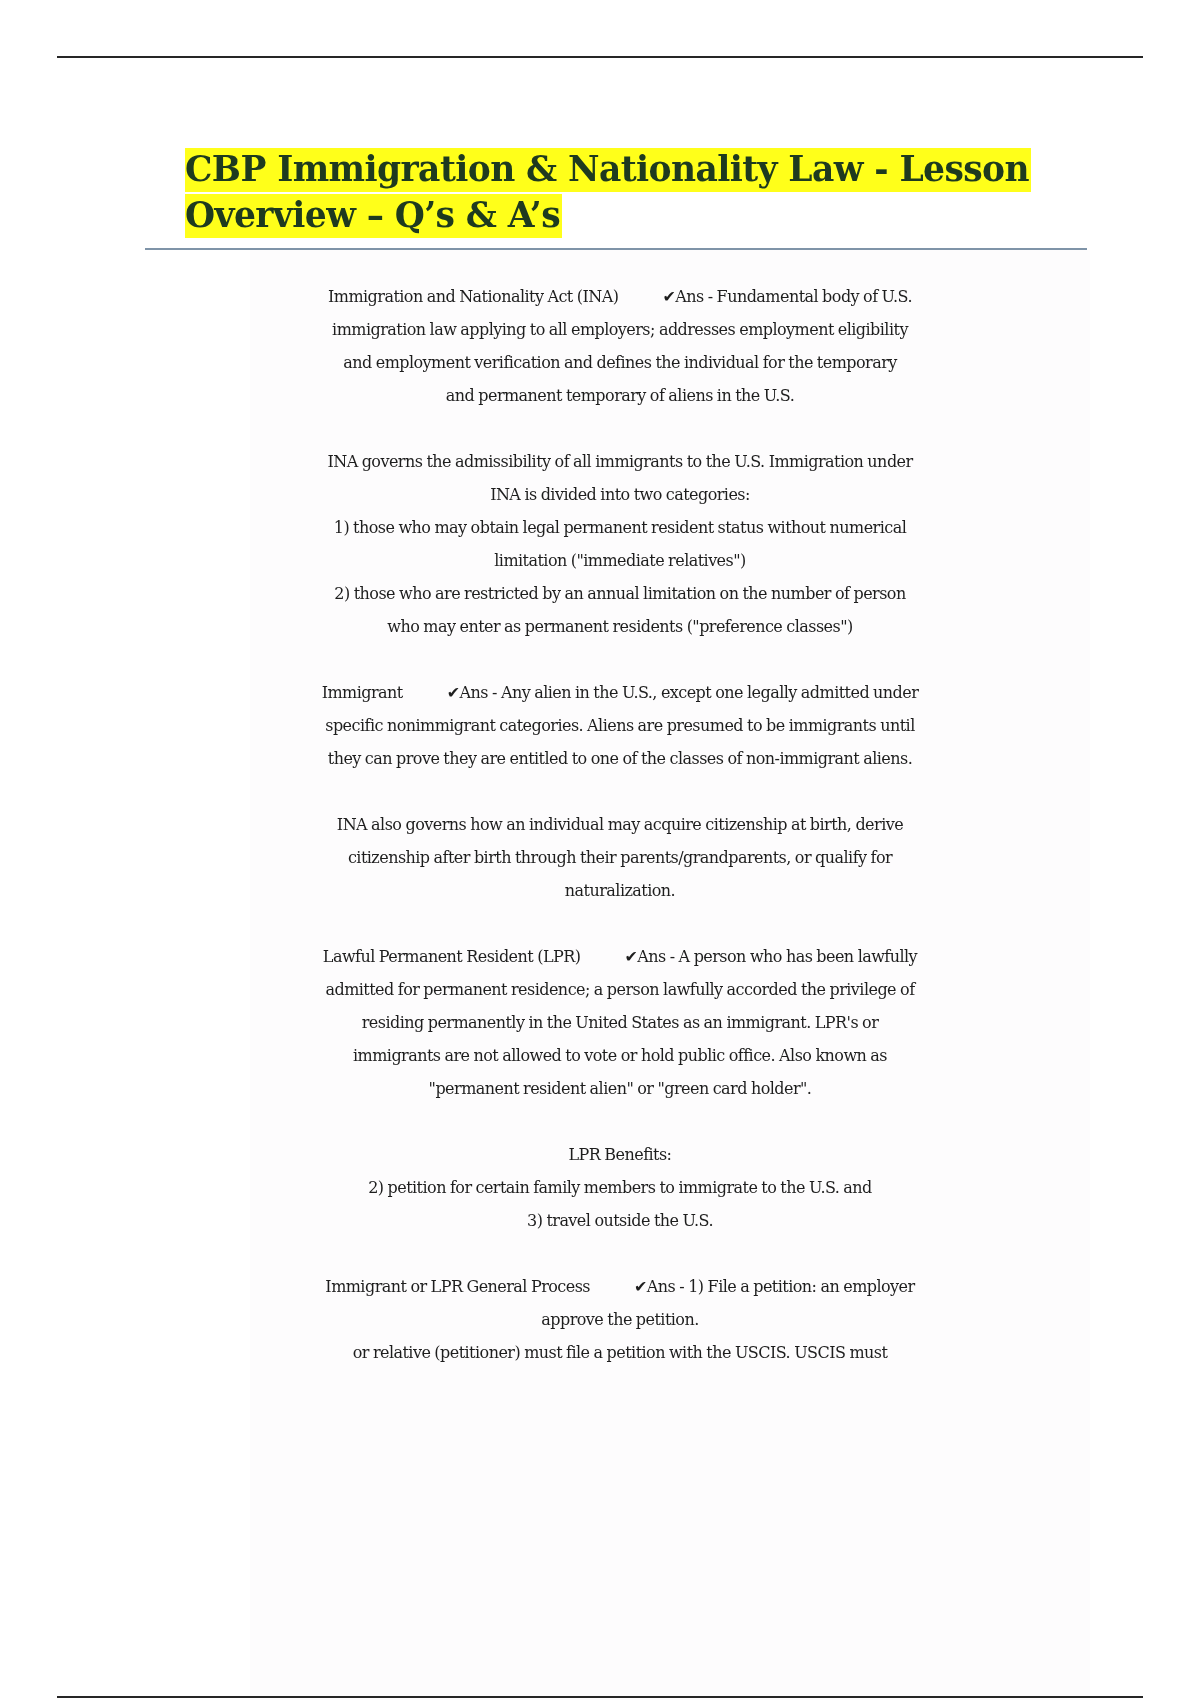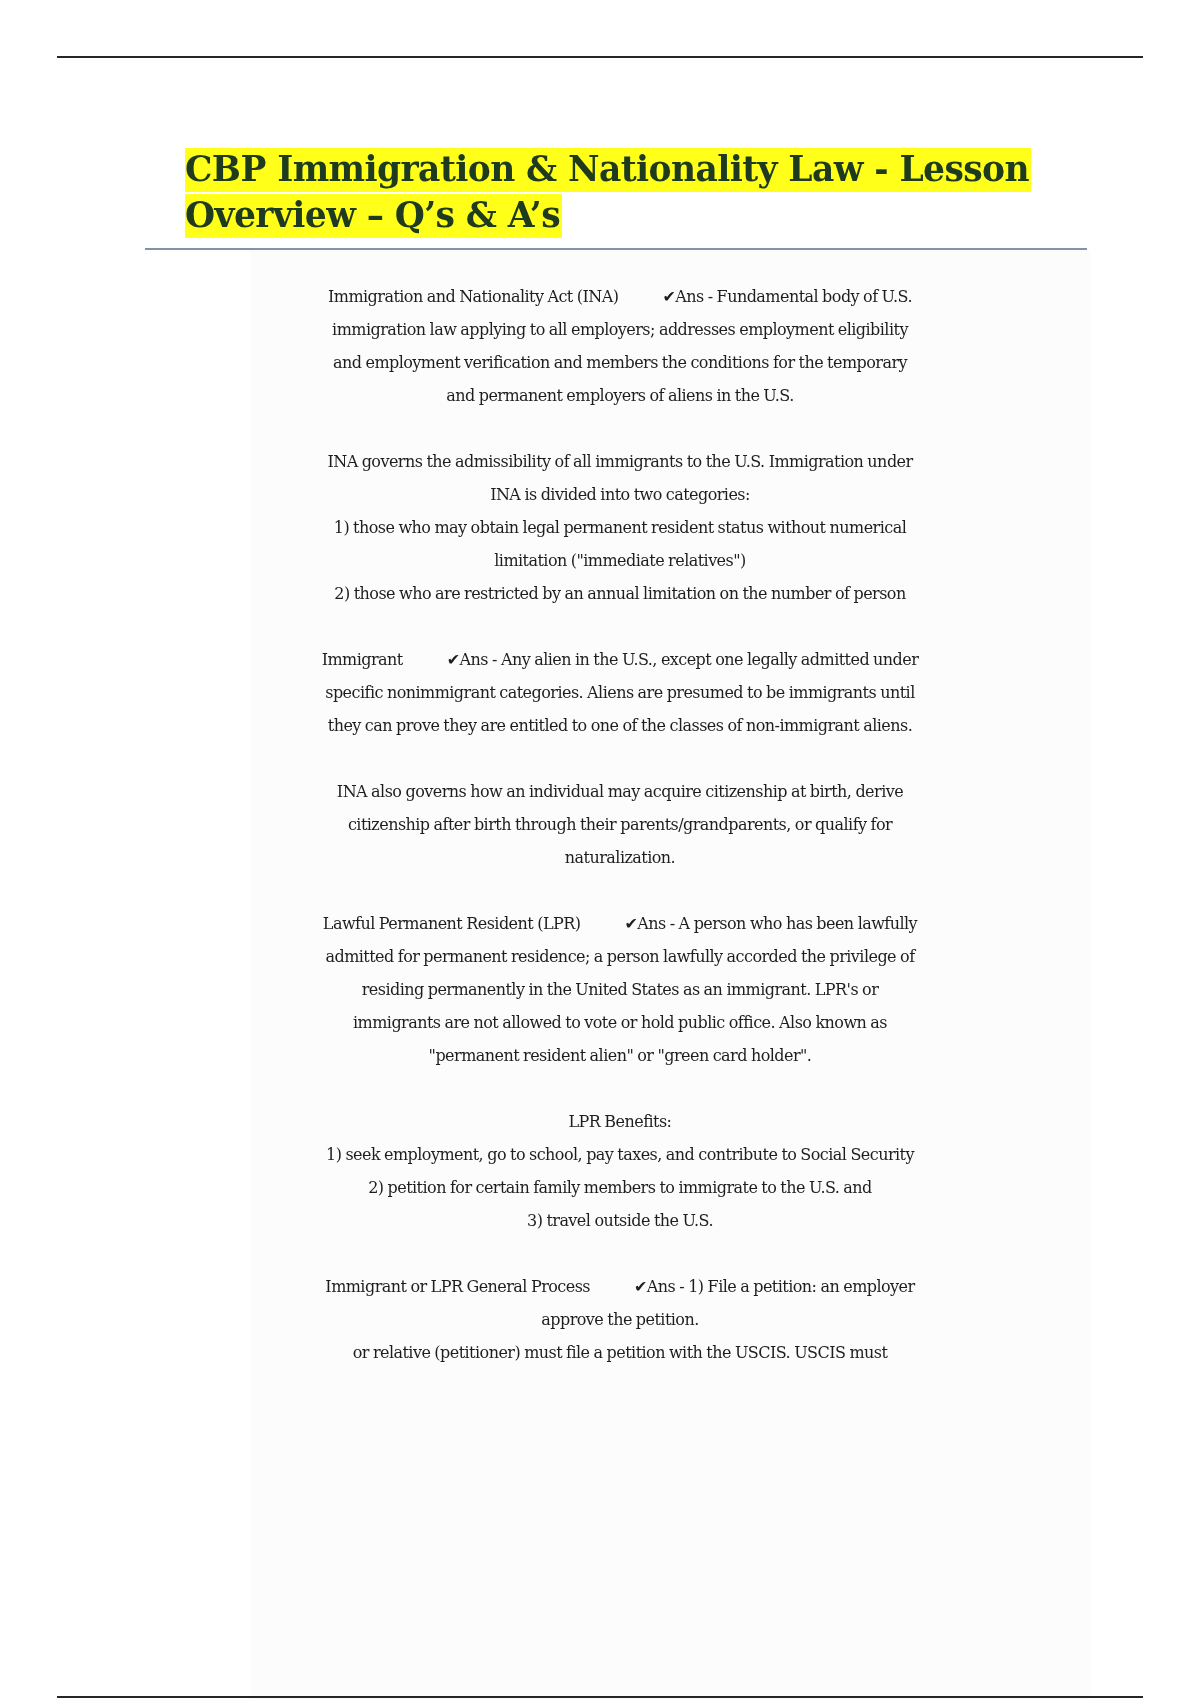--- a/index.html
+++ b/index.html
@@ -109,30 +109,31 @@
 </div>
 <div class="title-rule"></div>
 
 <div class="content">
 
   <div class="block">
     <span class="line">
       <span>Immigration and Nationality Act (INA)</span><span class="gap"></span><span class="ans-marker">✔Ans  - </span><span>Fundamental body of U.S.</span>
     </span>
     <span class="line">immigration law applying to all employers; addresses employment eligibility</span>
-    <span class="line">and employment verification and members the conditions for the temporary</span>
-    <span class="line">and permanent employers of aliens in the U.S.</span>
+    <span class="line">and employment verification and defines the individual for the temporary</span>
+    <span class="line">and permanent temporary of aliens in the U.S.</span>
   </div>
 
   <div class="block">
     <span class="line">INA governs the admissibility of all immigrants to the U.S. Immigration under</span>
     <span class="line">INA is divided into two categories:</span>
     <span class="line">1) those who may obtain legal permanent resident status without numerical</span>
     <span class="line">limitation ("immediate relatives")</span>
     <span class="line">2) those who are restricted by an annual limitation on the number of person</span>
+    <span class="line">who may enter as permanent residents ("preference classes")</span>
   </div>
 
   <div class="block">
     <span class="line">
       <span>Immigrant</span><span class="gap"></span><span class="ans-marker">✔Ans  - </span><span>Any alien in the U.S., except one legally admitted under</span>
     </span>
     <span class="line">specific nonimmigrant categories. Aliens are presumed to be immigrants until</span>
     <span class="line">they can prove they are entitled to one of the classes of non-immigrant aliens.</span>
   </div>
 
@@ -147,21 +148,20 @@
       <span>Lawful Permanent Resident (LPR)</span><span class="gap"></span><span class="ans-marker">✔Ans  - </span><span>A person who has been lawfully</span>
     </span>
     <span class="line">admitted for permanent residence; a person lawfully accorded the privilege of</span>
     <span class="line">residing permanently in the United States as an immigrant. LPR's or</span>
     <span class="line">immigrants are not allowed to vote or hold public office. Also known as</span>
     <span class="line">"permanent resident alien" or "green card holder".</span>
   </div>
 
   <div class="block">
     <span class="line">LPR Benefits:</span>
-    <span class="line">1) seek employment, go to school, pay taxes, and contribute to Social Security</span>
     <span class="line">2) petition for certain family members to immigrate to the U.S. and</span>
     <span class="line">3) travel outside the U.S.</span>
   </div>
 
   <div class="block">
     <span class="line">
       <span>Immigrant or LPR General Process</span><span class="gap"></span><span class="ans-marker">✔Ans  - </span><span>1) File a petition: an employer</span>
     </span>
     <span class="line">approve the petition.</span>
     <span class="line">or relative (petitioner) must file a petition with the USCIS. USCIS must</span>

